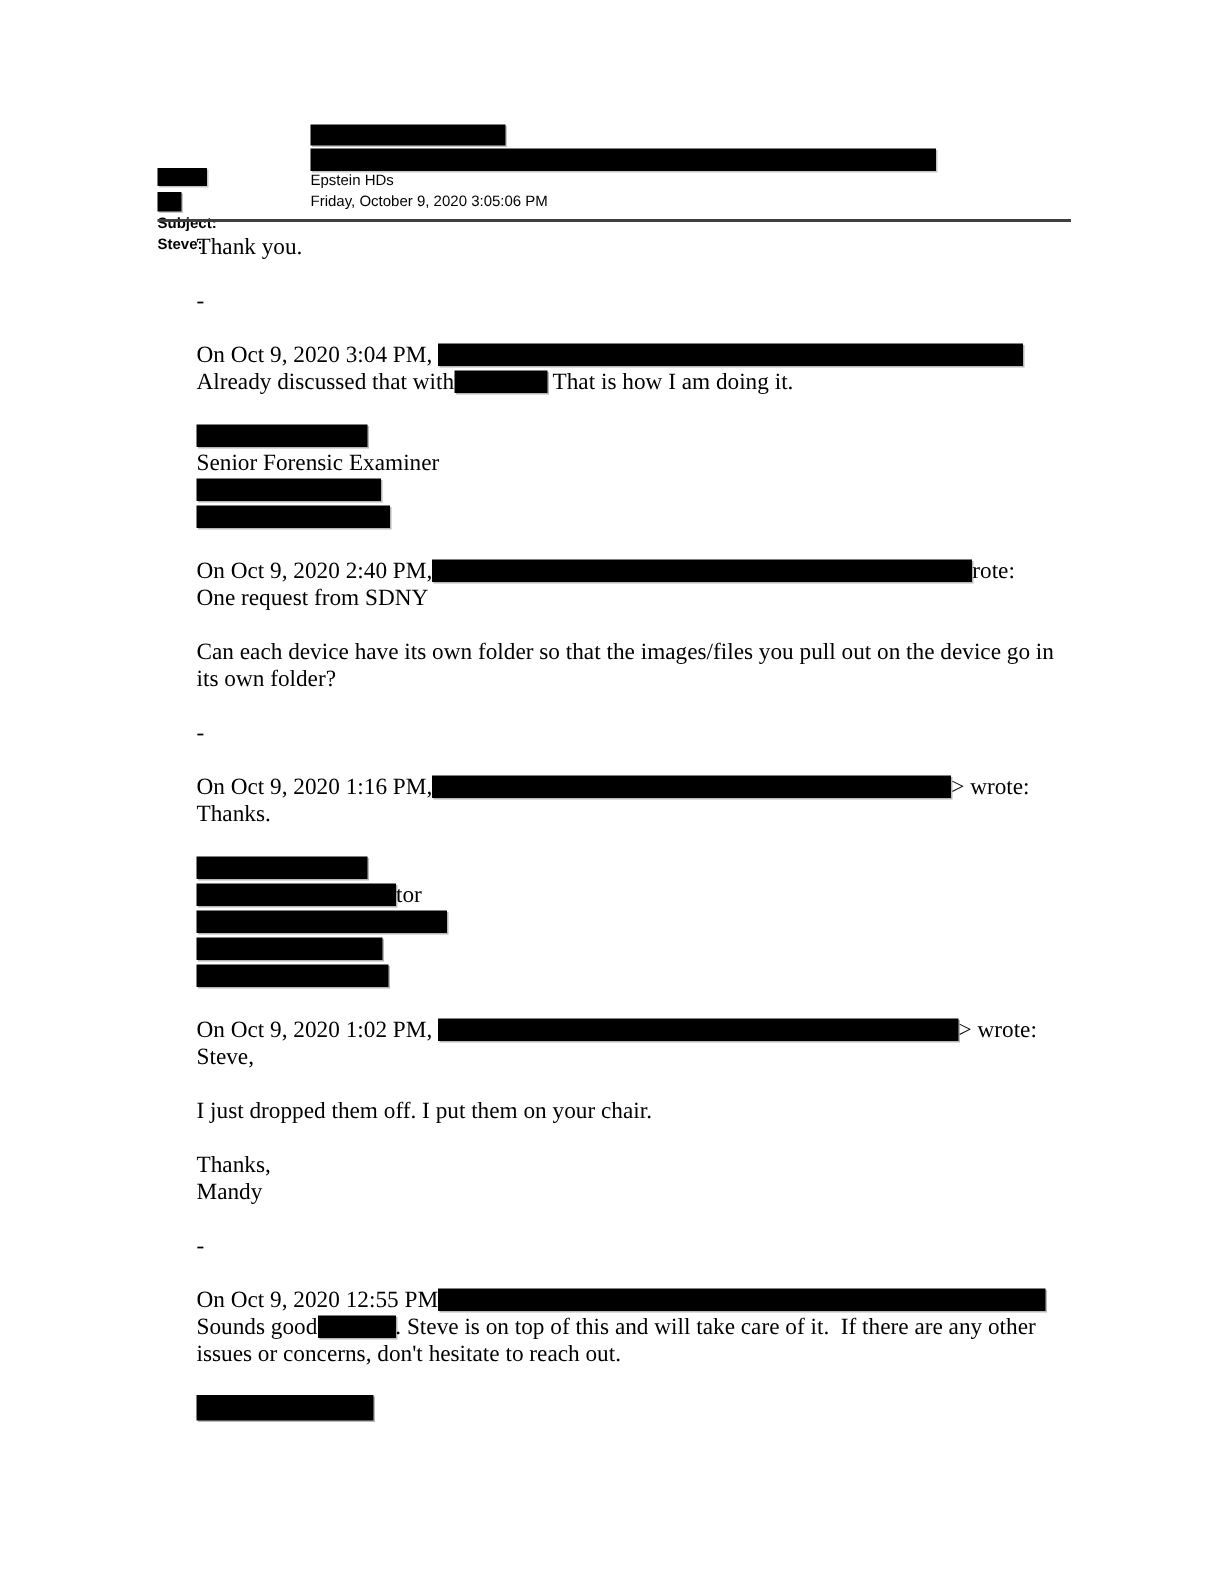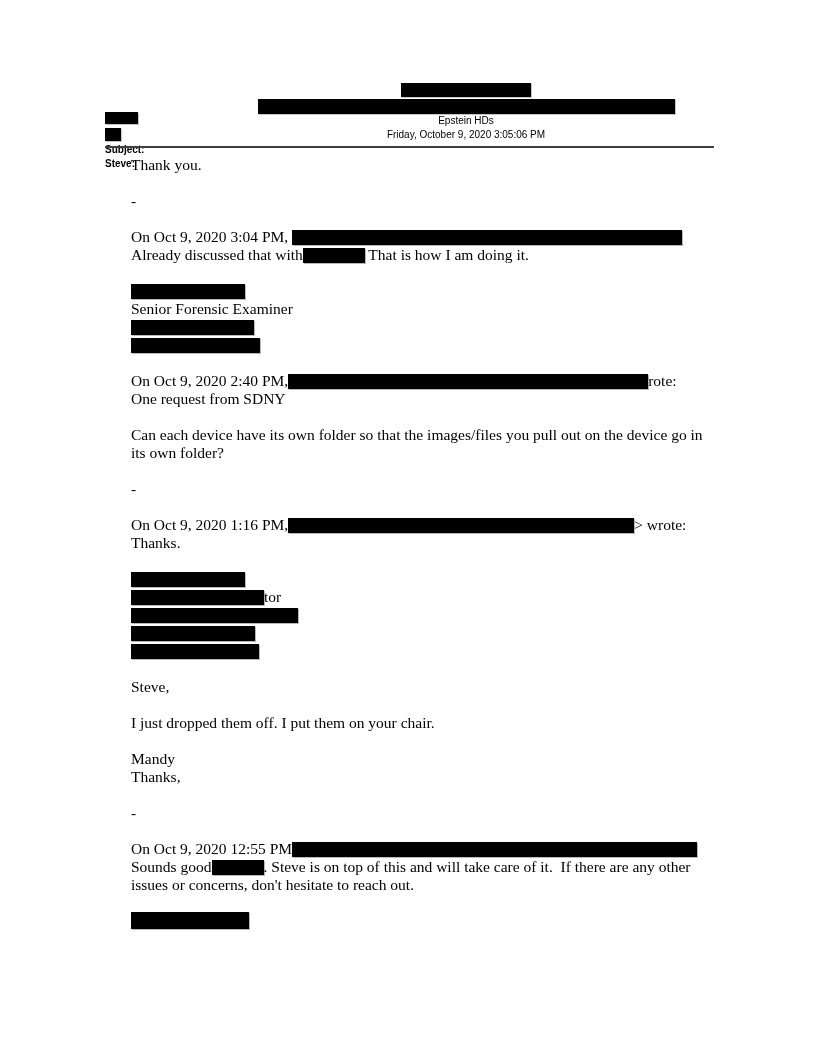--- a/index.html
+++ b/index.html
@@ -11,21 +11,21 @@
     color:#000;
   }
   
   .hdr {
     position:absolute; left:105px; top:83px; width:620px;
     font-family:"Liberation Sans","DejaVu Sans",sans-serif;
     font-size:10px; line-height:12px; color:#000;
   }
   .hdr-row { display:flex; align-items:flex-start; }
   .hdr-label { width:102px; font-weight:bold; flex:0 0 102px;margin-top:29px; }
-  .hdr-value { flex:1;text-align:center; }
+  .hdr-value { flex:1; }
   .rule {
     position:absolute; left:105px; top:146px; width:609px; height:2px;
     background:#3f3f3f;
   }
   
   .doc {
     position:absolute; left:105px; top:156px; width:660px;
     font-family:"Liberation Serif","DejaVu Serif",serif;
     font-size:15.5px; color:#000;
   }
@@ -85,26 +85,27 @@
       <div class="line"></div>
       <div class="line"><span>On Oct 9, 2020 1:16 PM,</span><span class="r" style="width: 346px; height: 15px;"></span><span>&gt; wrote:</span></div>
       <div class="line"><span>Thanks.</span></div>
       <div class="line"></div>
       <div class="line"><span class="r" style="width: 114px; height: 15px;"></span></div>
       <div class="line"><span class="r" style="width: 133px; height: 15px;"></span><span>tor</span></div>
       <div class="line"><span class="r" style="width: 167px; height: 15px;"></span></div>
       <div class="line"><span class="r" style="width: 124px; height: 15px;"></span></div>
       <div class="line"><span class="r" style="width: 128px; height: 15px;"></span></div>
       <div class="line"></div>
+      <div class="line"><span>On Oct 9, 2020 1:02 PM, </span><span class="r" style="width: 347px; height: 15px;"></span><span>&gt; wrote:</span></div>
       <div class="line"><span>Steve,</span></div>
       <div class="line"></div>
       <div class="line"><span>I just dropped them off. I put them on your chair.</span></div>
       <div class="line"></div>
+      <div class="line"><span>Thanks,</span></div>
       <div class="line"><span>Mandy</span></div>
-      <div class="line"><span>Thanks,</span></div>
       <div class="line"></div>
       <div class="line"><span>-</span></div>
       <div class="line"></div>
       <div class="line"><span>On Oct 9, 2020 12:55 PM</span><span class="r" style="width: 405px; height: 15px;"></span></div>
       <div class="line"><span>Sounds good</span><span class="r" style="width: 52px; height: 15px;"></span><span>. Steve is on top of this and will take care of it.  If there are any other</span></div>
       <div class="line"><span>issues or concerns, don't hesitate to reach out.</span></div>
       <div class="line"></div>
       <div class="line"><span class="r" style="width: 118px; height: 17px;"></span></div>
     </div>
 </div>

